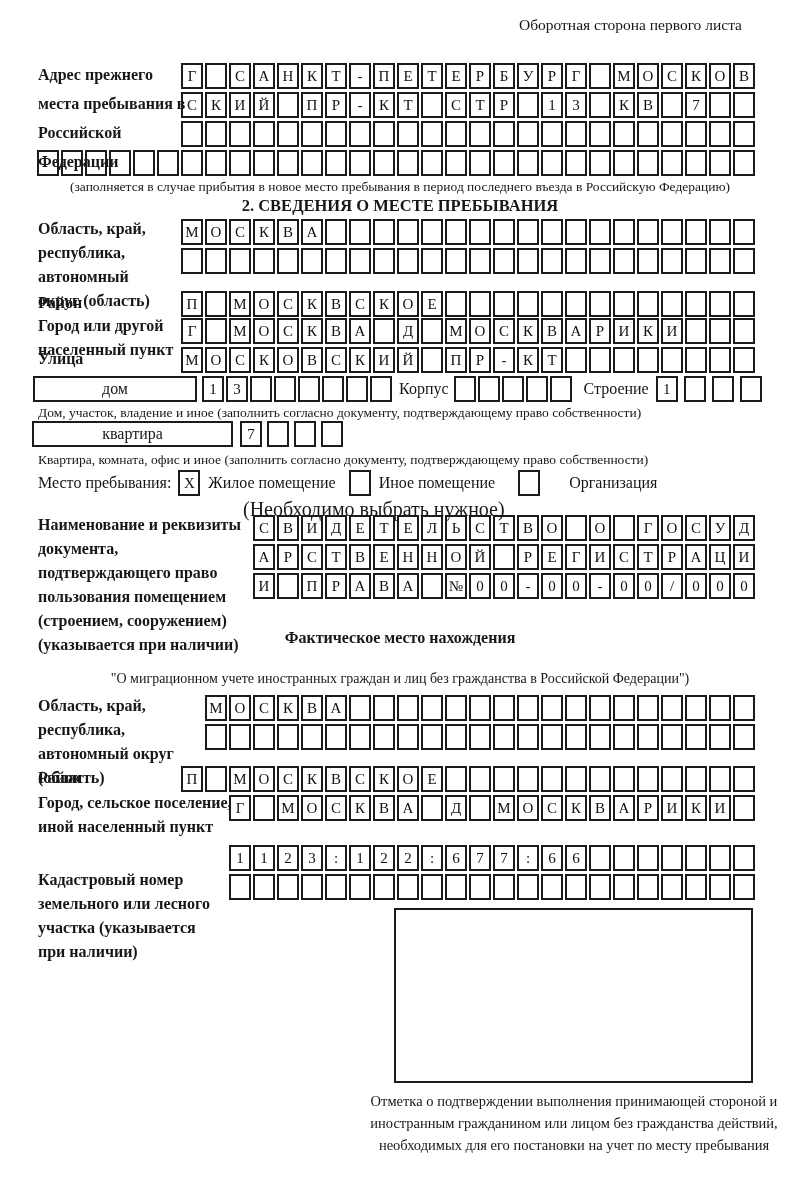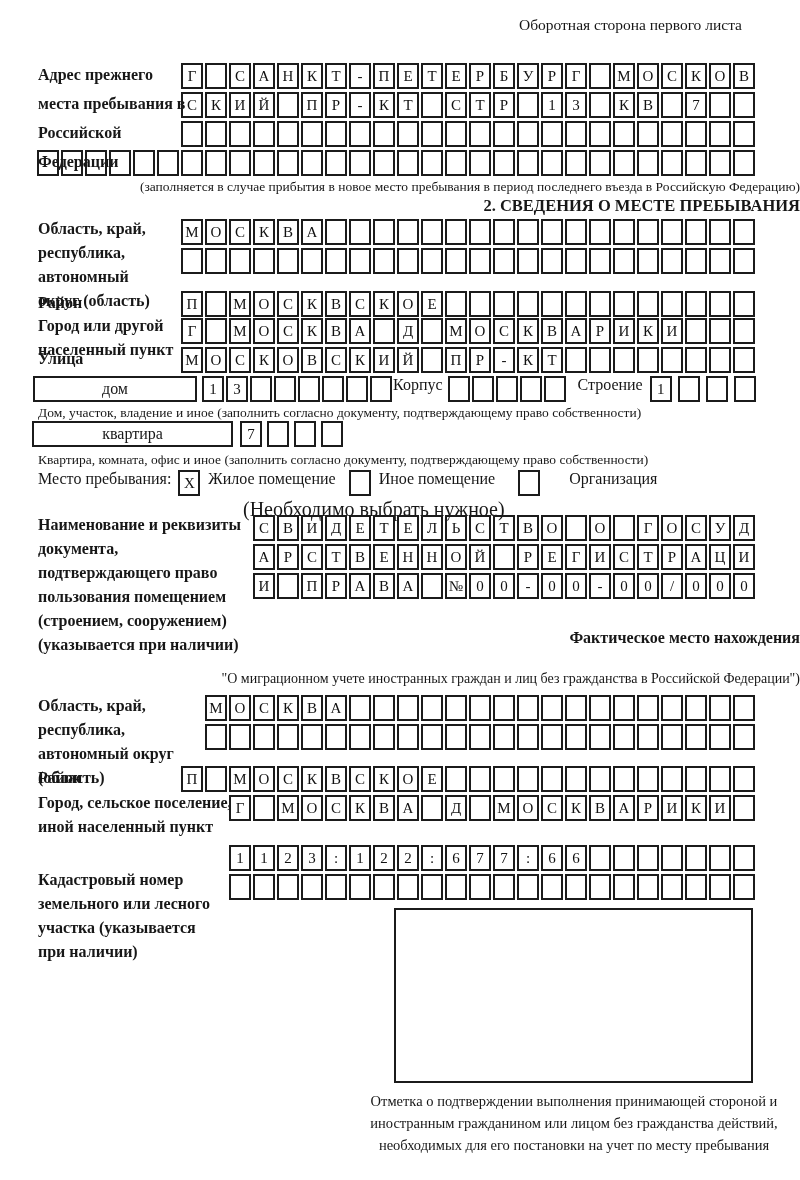--- a/index.html
+++ b/index.html
@@ -1,32 +1,32 @@
 <!DOCTYPE html>
 <html><head>
 <meta charset="utf-8">
 <style>
   html,body{margin:0;padding:0;background:#ffffff;}
   .page{position:relative;width:800px;height:1180px;background:#fff;
         font-family:"Liberation Serif","DejaVu Serif",serif;color:#171717;overflow:hidden;border-radius:21px;}
   .abs{position:absolute;}
   .label{position:absolute;font-size:16px;line-height:24px;color:#171717;font-weight:bold;}
   .caption{position:absolute;font-size:13.5px;color:#171717;white-space:nowrap;}
-  .center{left:0;width:800px;text-align:right;}
+  .center{left:0;width:800px;text-align:center;}
   .title{position:absolute;font-weight:bold;font-size:16.5px;}
   .cells{position:absolute;display:flex;gap:2px;height:26px;}
   .cells-inline{display:flex;gap:2px;height:26px;}
   .cells-inline.spaced{gap:6px;}
   .cell{box-sizing:border-box;width:22px;height:26px;border:2px solid #1b1b1b;
         display:flex;align-items:center;justify-content:center;
         font-size:15px;font-family:"Liberation Serif",serif;color:#111;flex:0 0 auto;}
   .named-box{box-sizing:border-box;height:26px;border:2px solid #1b1b1b;
         display:flex;align-items:center;justify-content:center;font-size:16px;flex:0 0 auto;}
   .inline-label{font-size:16px;white-space:nowrap;flex:0 0 auto;}
-  .row-flex{position:absolute;display:flex;align-items:flex-start;}
+  .row-flex{position:absolute;display:flex;align-items:center;}
   .stamp-box{position:absolute;box-sizing:border-box;border:2px solid #1b1b1b;background:#fff;}
   .stamp-note{position:absolute;font-size:14.5px;line-height:22px;text-align:center;color:#171717;}
   .fact-note{position:absolute;font-size:14px;}
   .right-col{right:45px;}
 </style>
 </head>
 <body>
 
 <div class="page">
 
@@ -290,21 +290,21 @@
     <div class="cells-inline" style="margin-left:5px">
         <span class="cell">1</span>
         <span class="cell">3</span>
         <span class="cell"></span>
         <span class="cell"></span>
         <span class="cell"></span>
         <span class="cell"></span>
         <span class="cell"></span>
         <span class="cell"></span>
       </div>
-    <div class="inline-label" style="margin-left:1px">Корпус</div>
+    <div class="inline-label" style="margin-left:7px">Корпус</div>
     <div class="cells-inline" style="margin-left:5px">
         <span class="cell"></span>
         <span class="cell"></span>
         <span class="cell"></span>
         <span class="cell"></span>
         <span class="cell"></span>
       </div>
     <div class="inline-label" style="margin-left:12px">Строение</div>
     <div class="cells-inline spaced" style="margin-left:7px">
         <span class="cell">1</span>

